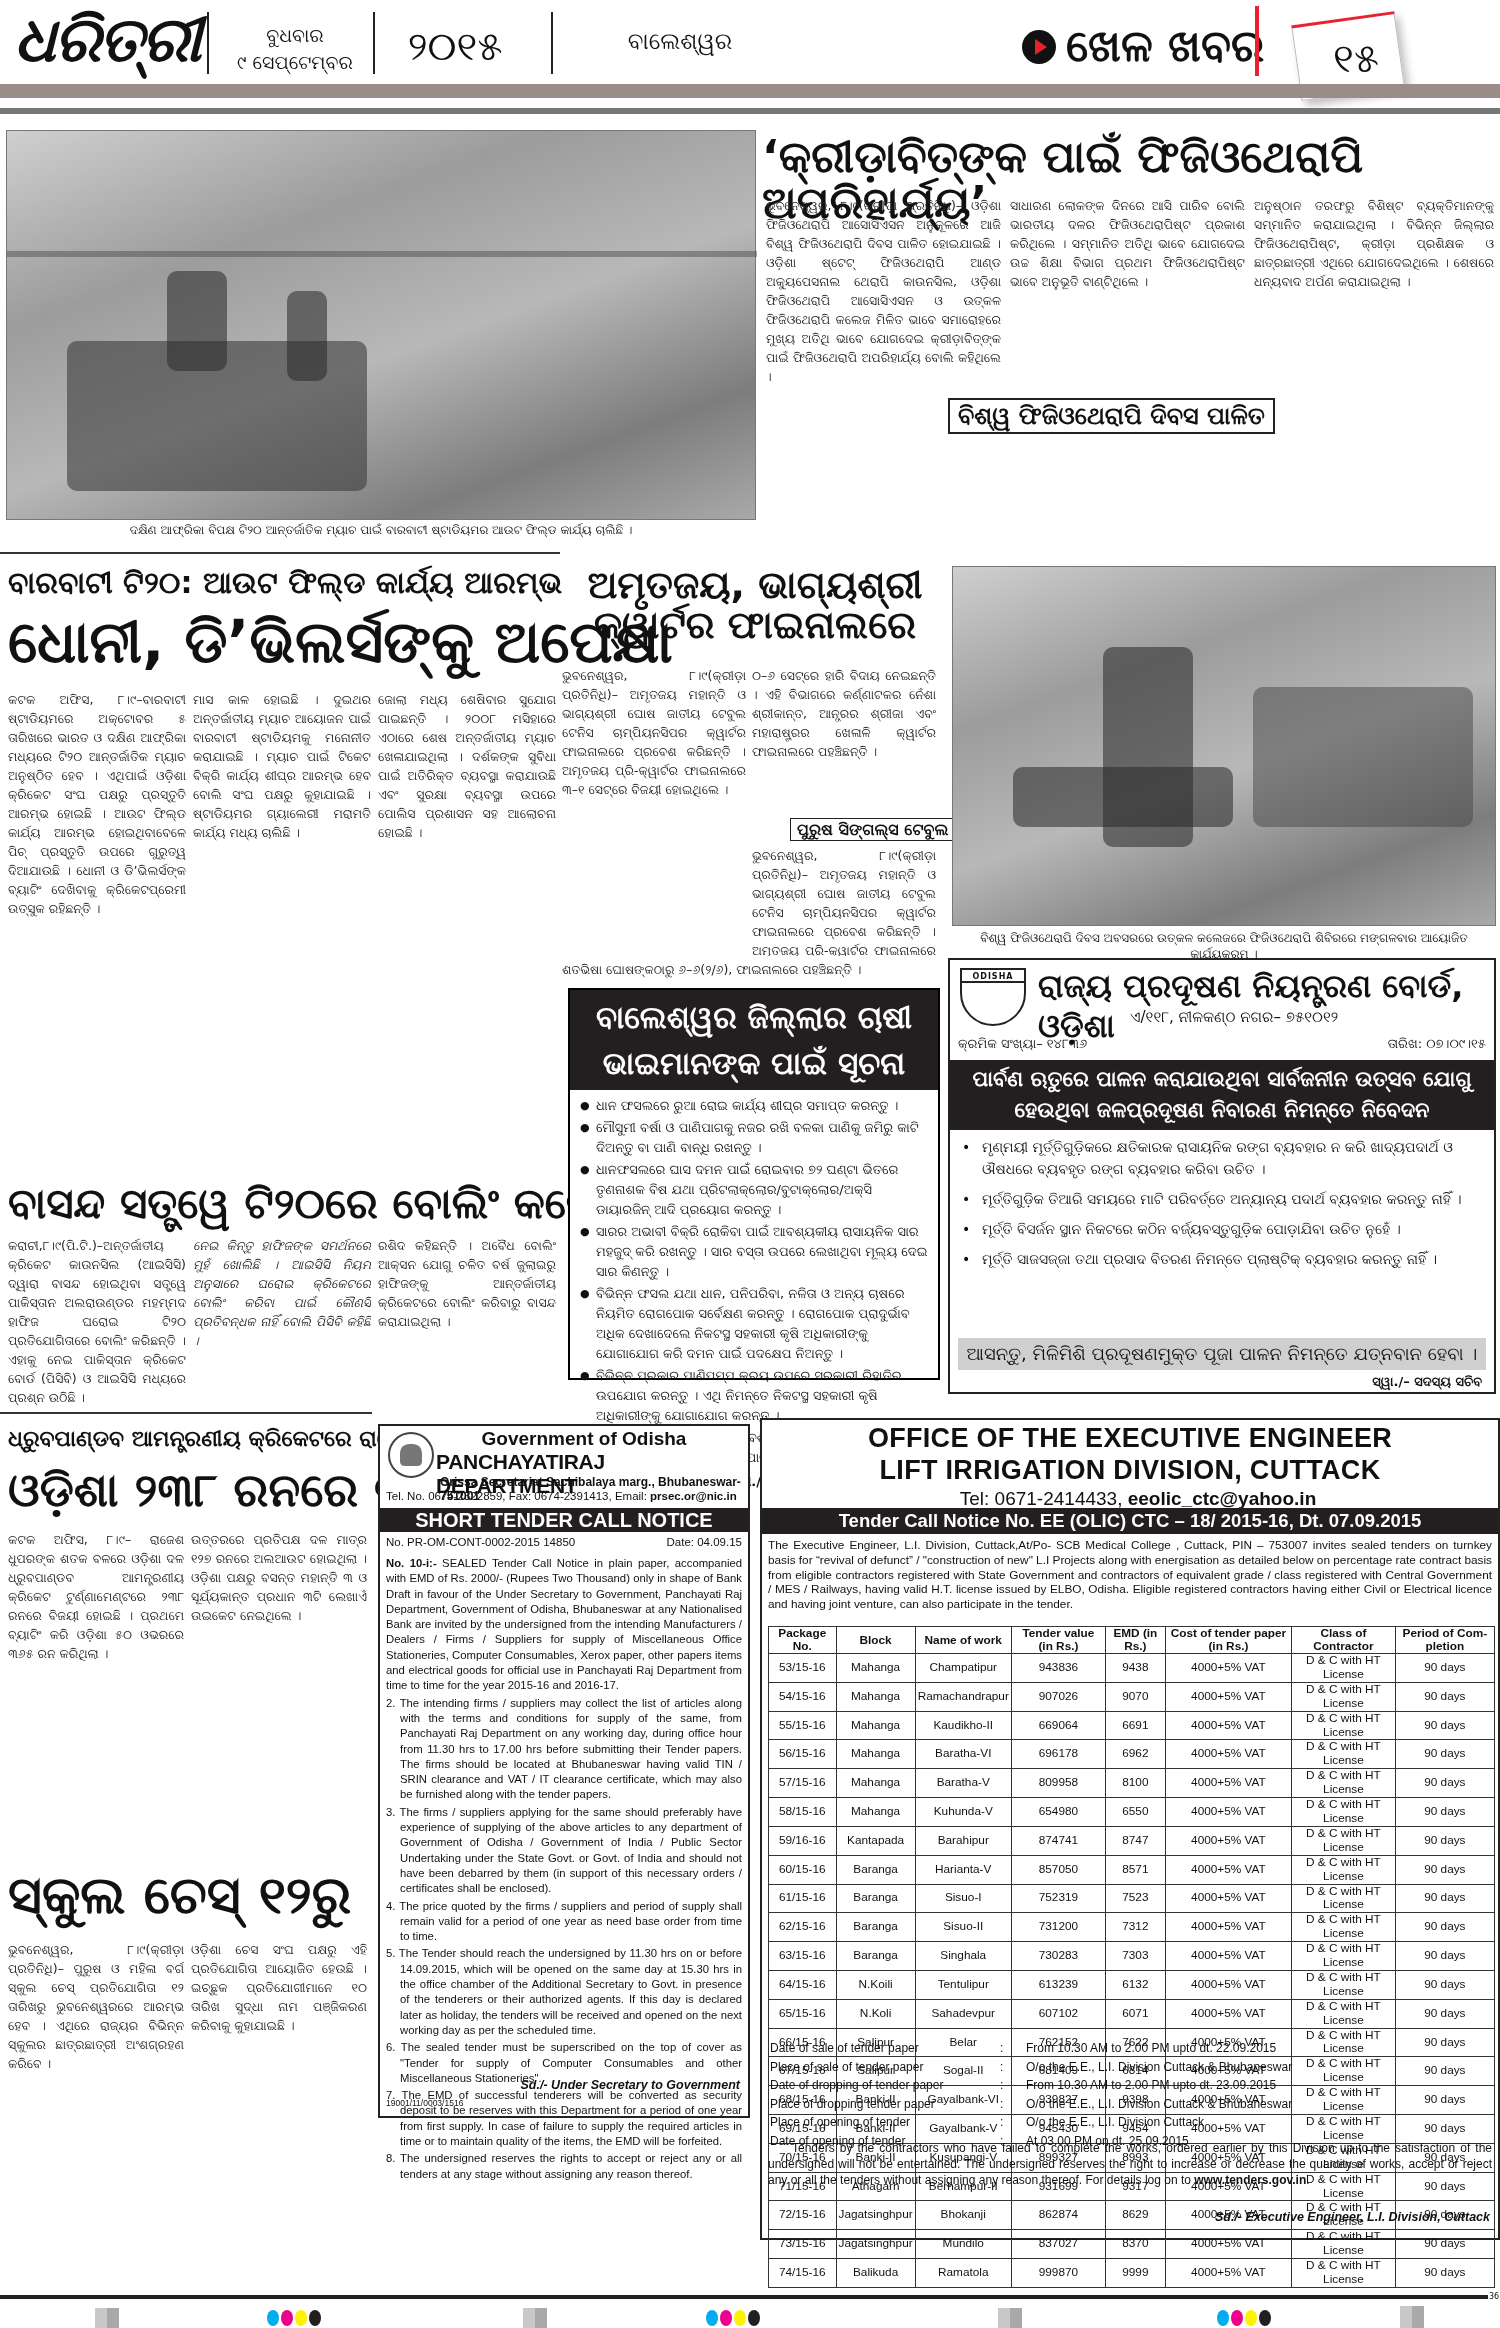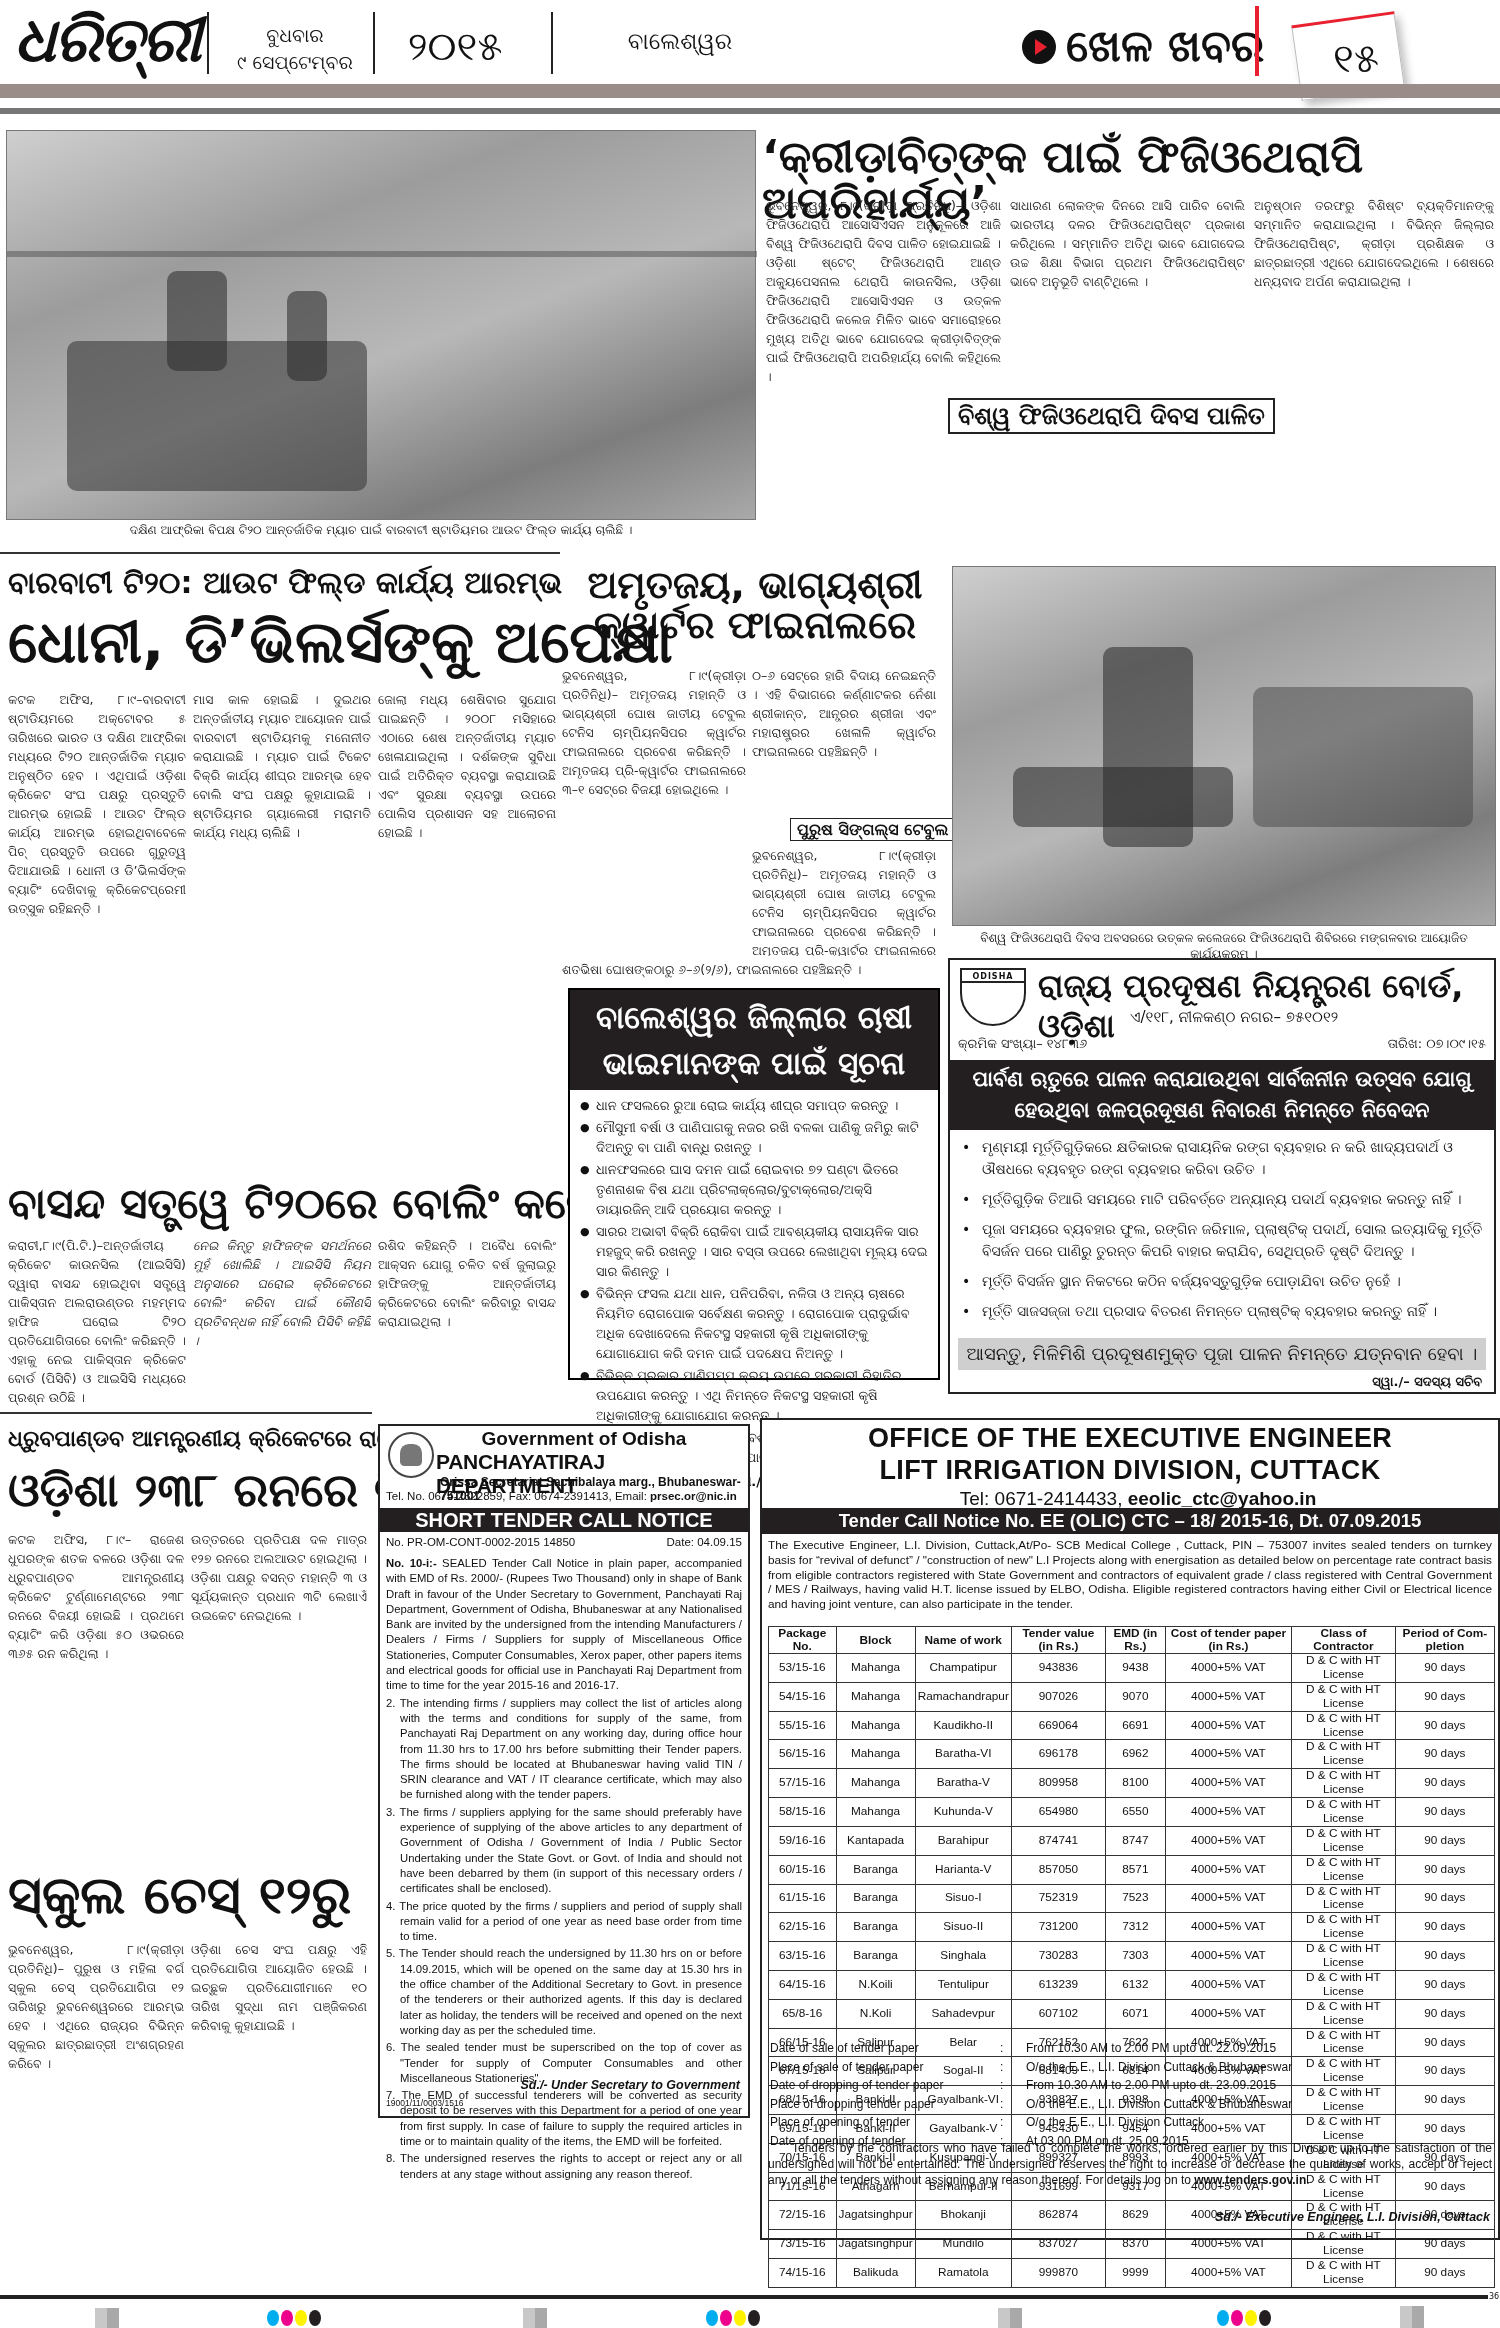--- a/index.html
+++ b/index.html
@@ -181,21 +181,20 @@
       <span>ODISHA</span>
     </div>
   <div class="pcb-title">ରାଜ୍ୟ ପ୍ରଦୂଷଣ ନିୟନ୍ତ୍ରଣ ବୋର୍ଡ, ଓଡ଼ିଶା</div>
   <div class="pcb-addr">ଏ/୧୧୮, ନୀଳକଣ୍ଠ ନଗର– ୭୫୧୦୧୨</div>
   <div class="pcb-ref">କ୍ରମିକ ସଂଖ୍ୟା– ୧୪୮୩୬</div>
   <div class="pcb-date">ତାରିଖ: ୦୭।୦୯।୧୫</div>
   <div class="pcb-head">ପାର୍ବଣ ଋତୁରେ ପାଳନ କରାଯାଉଥିବା ସାର୍ବଜନୀନ ଉତ୍ସବ ଯୋଗୁ ହେଉଥିବା ଜଳପ୍ରଦୂଷଣ ନିବାରଣ ନିମନ୍ତେ ନିବେଦନ</div>
   <ul class="pcb-list">
     <li>ମୃଣ୍ମୟୀ ମୂର୍ତ୍ତିଗୁଡ଼ିକରେ କ୍ଷତିକାରକ ରାସାୟନିକ ରଙ୍ଗ ବ୍ୟବହାର ନ କରି ଖାଦ୍ୟପଦାର୍ଥ ଓ ଔଷଧରେ ବ୍ୟବହୃତ ରଙ୍ଗ ବ୍ୟବହାର କରିବା ଉଚିତ ।</li>
     <li>ମୂର୍ତ୍ତିଗୁଡ଼ିକ ତିଆରି ସମୟରେ ମାଟି ପରିବର୍ତ୍ତେ ଅନ୍ୟାନ୍ୟ ପଦାର୍ଥ ବ୍ୟବହାର କରନ୍ତୁ ନାହିଁ ।</li>
-    <li>ପୂଜା ସମୟରେ ବ୍ୟବହାର ଫୁଲ, ରଙ୍ଗିନ ଜରିମାଳ, ପ୍ଲାଷ୍ଟିକ୍ ପଦାର୍ଥ, ସୋଲ ଇତ୍ୟାଦିକୁ ମୂର୍ତ୍ତି ବିସର୍ଜନ ପରେ ପାଣିରୁ ତୁରନ୍ତ କିପରି ବାହାର କରାଯିବ, ସେଥିପ୍ରତି ଦୃଷ୍ଟି ଦିଅନ୍ତୁ ।</li>
     <li>ମୂର୍ତ୍ତି ବିସର୍ଜନ ସ୍ଥାନ ନିକଟରେ କଠିନ ବର୍ଜ୍ୟବସ୍ତୁଗୁଡ଼ିକ ପୋଡ଼ାଯିବା ଉଚିତ ନୁହେଁ ।</li>
     <li>ମୂର୍ତ୍ତି ସାଜସଜ୍ଜା ତଥା ପ୍ରସାଦ ବିତରଣ ନିମନ୍ତେ ପ୍ଲାଷ୍ଟିକ୍ ବ୍ୟବହାର କରନ୍ତୁ ନାହିଁ ।</li>
   </ul>
   <div class="pcb-banner">ଆସନ୍ତୁ, ମିଳିମିଶି ପ୍ରଦୂଷଣମୁକ୍ତ ପୂଜା ପାଳନ ନିମନ୍ତେ ଯତ୍ନବାନ ହେବା ।</div>
   <div class="pcb-sign">ସ୍ୱା./– ସଦସ୍ୟ ସଚିବ</div>
 </div>
 
 <div class="abs" style="left:0;top:1412px;width:372px;height:2px;background:#333;"></div>
 <div class="abs kicker" style="left:8px;top:1424px;font-size:22px;line-height:30px;">ଧ୍ରୁବପାଣ୍ଡବ ଆମନ୍ତ୍ରଣୀୟ କ୍ରିକେଟରେ ରାଜେଶଙ୍କ ଶତକ</div>
 <div class="abs headline" style="left:8px;top:1466px;font-size:46px;">ଓଡ଼ିଶା ୨୩୮ ରନରେ ବିଜୟୀ</div>
@@ -366,21 +365,21 @@
           <td>64/15-16</td>
           <td>N.Koili</td>
           <td>Tentulipur</td>
           <td>613239</td>
           <td>6132</td>
           <td>4000+5% VAT</td>
           <td>D &amp; C with HT License</td>
           <td>90 days</td>
         </tr>
         <tr>
-          <td>65/8-16</td>
+          <td>65/15-16</td>
           <td>N.Koli</td>
           <td>Sahadevpur</td>
           <td>607102</td>
           <td>6071</td>
           <td>4000+5% VAT</td>
           <td>D &amp; C with HT License</td>
           <td>90 days</td>
         </tr>
         <tr>
           <td>66/15-16</td>

